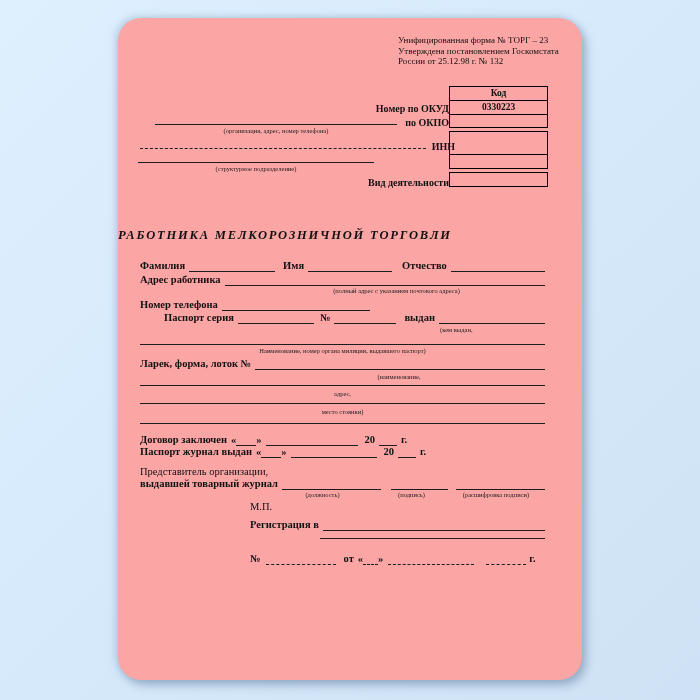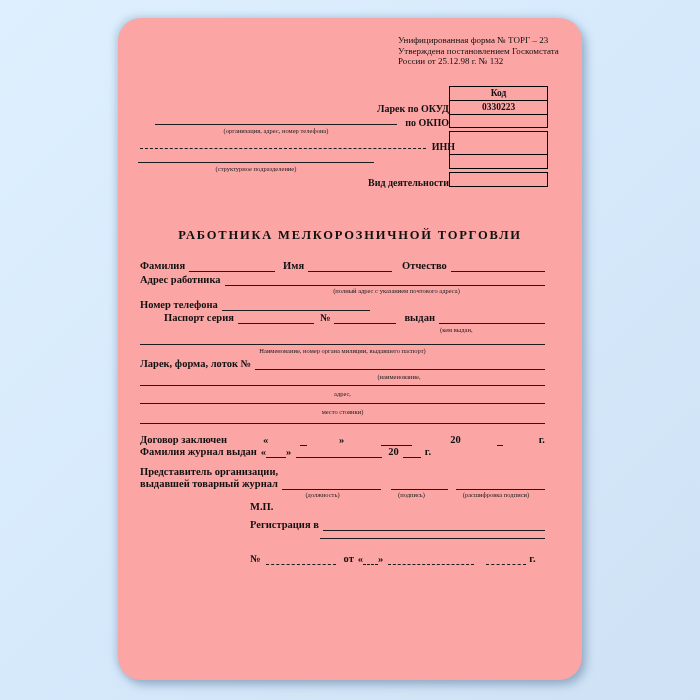--- a/index.html
+++ b/index.html
@@ -9,40 +9,40 @@
     font-family: "Liberation Serif", "DejaVu Serif", serif;
     color:#111;
   }
   .page {
     position:absolute; left:118px; top:18px; width:464px; height:662px;
     background:#fca5a5;
     box-shadow: 4px 5px 10px rgba(100,130,160,0.55), -3px -2px 7px rgba(130,160,190,0.35);
     border-radius: 23px;
   }
   .abs { position:absolute; }
-  .b { font-weight:bold; }
+  .b { font-weight:normal; }
   .hint { font-size:6.5px; line-height:7px; color:#222; text-align:center; white-space:nowrap; }
   .row { position:absolute; display:flex; align-items:flex-end;
          font-weight:bold; font-size:10.5px; line-height:12px; white-space:nowrap; }
   .ul  { border-bottom:1px solid #1c1c1c; height:10px; display:inline-block; }
   .dul { border-bottom:1px dashed #1c1c1c; height:10px; display:inline-block; }
   .grow { flex:1 1 auto; }
   .ml3{margin-left:3px}.ml4{margin-left:4px}.ml5{margin-left:5px}.ml6{margin-left:6px}
   .ml8{margin-left:8px}.ml10{margin-left:10px}.ml12{margin-left:12px}
   .hdr-ref { left:280px; top:17px; width:170px; font-size:9px; line-height:10.5px; }
   .ct-cell { box-sizing:border-box; border:1px solid #000; width:99px;
              text-align:center; font-size:9.5px; font-weight:bold; line-height:12px; }
   .lbl { position:absolute; right:133px; font-weight:bold; font-size:10px;
          line-height:12px; white-space:nowrap; text-align:right; }
   .thinline { position:absolute; border-bottom:1px solid #1c1c1c; }
   .thickline { position:absolute; border-bottom:1.5px solid #1c1c1c; }
   .title-main { position:absolute; left:0; right:0; top:176px; text-align:center;
                 font-weight:bold; font-size:29px; line-height:32px; letter-spacing:1.5px; }
-  .title-sub  { position:absolute; left:0; right:0; top:210px; text-align:center;
-                font-weight:bold; font-size:12.5px; letter-spacing:1.8px; }
+  .title-sub  { position:absolute; left:0; right:0; top:210px; text-align:left;
+                font-weight:bold; font-size:12.5px; letter-spacing:1.8px;font-style:italic; }
 </style>
 </head>
 <body>
 
 <div class="page">
 
   <div class="abs hdr-ref">
     <div>Унифицированная форма № ТОРГ – 23</div>
     <div>Утверждена постановлением Госкомстата</div>
     <div>России от 25.12.98 г. № 132</div>
@@ -50,21 +50,21 @@
 
   <div class="abs" style="left:331px; top:68px;">
     <div class="ct-cell" style="height:15px;">Код</div>
     <div class="ct-cell" style="height:15px; margin-top:-1px;">0330223</div>
     <div class="ct-cell" style="height:14px; margin-top:-1px;"></div>
     <div class="ct-cell" style="height:24px; margin-top:3px;"></div>
     <div class="ct-cell" style="height:15px; margin-top:-1px;"></div>
     <div class="ct-cell" style="height:15px; margin-top:3px;"></div>
   </div>
 
-  <div class="lbl" style="top:85px;">Ларек по ОКУД</div>
+  <div class="lbl" style="top:85px;">Номер по ОКУД</div>
   <div class="lbl" style="top:99px;">по ОКПО</div>
   <div class="lbl" style="top:123px; right:127px;">ИНН</div>
   <div class="lbl" style="top:159px;">Вид деятельности</div>
 
   <div class="thinline" style="left:37px; top:96px; width:242px; height:10px;"></div>
   <div class="abs hint" style="left:37px; top:109px; width:242px;">(организация, адрес, номер телефона)</div>
 
   <div class="abs" style="left:22px; top:120px; width:286px; height:10px; border-bottom:1px dashed #1c1c1c;"></div>
 
   <div class="thickline" style="left:20px; top:134px; width:236px; height:10px;"></div>
@@ -112,33 +112,33 @@
   <div class="abs hint" style="left:135px; right:37px; top:355px;">(наименование,</div>
 
   <div class="thinline" style="left:22px; right:37px; top:359px; height:8px;"></div>
   <div class="abs hint" style="left:22px; right:37px; top:372px;">адрес,</div>
 
   <div class="thinline" style="left:22px; right:37px; top:377px; height:8px;"></div>
   <div class="abs hint" style="left:22px; right:37px; top:390px;">место стоянки)</div>
 
   <div class="thinline" style="left:22px; right:37px; top:397px; height:8px;"></div>
 
-  <div class="row" style="left:22px; right:37px; top:416px;gap:32px;">
+  <div class="row" style="left:22px; right:37px; top:416px;">
     <span>Договор заключен</span>
     <span class="ml4">«</span>
     <span class="ul" style="width:20px;"></span>
     <span>»</span>
     <span class="ul ml5" style="width:92px;"></span>
     <span class="ml6">20</span>
     <span class="ul ml4" style="width:18px;"></span>
     <span class="ml4">г.</span>
   </div>
 
   <div class="row" style="left:22px; right:37px; top:428px;">
-    <span>Фамилия журнал выдан</span>
+    <span>Паспорт журнал выдан</span>
     <span class="ml4">«</span>
     <span class="ul" style="width:20px;"></span>
     <span>»</span>
     <span class="ul ml5" style="width:86px;"></span>
     <span class="ml6">20</span>
     <span class="ul ml4" style="width:18px;"></span>
     <span class="ml4">г.</span>
   </div>
 
   <div class="abs b" style="left:22px; top:448px; font-size:10.5px; line-height:12px;">Представитель организации,</div>

